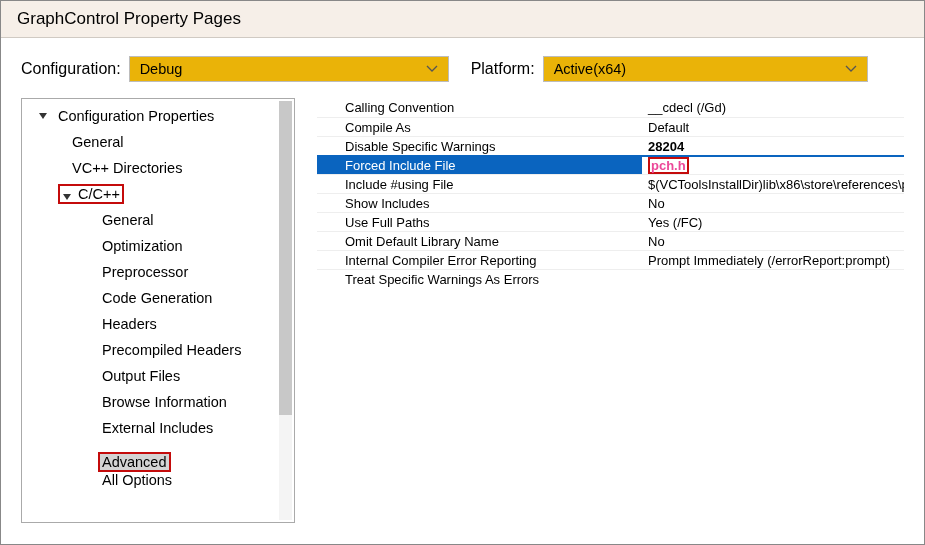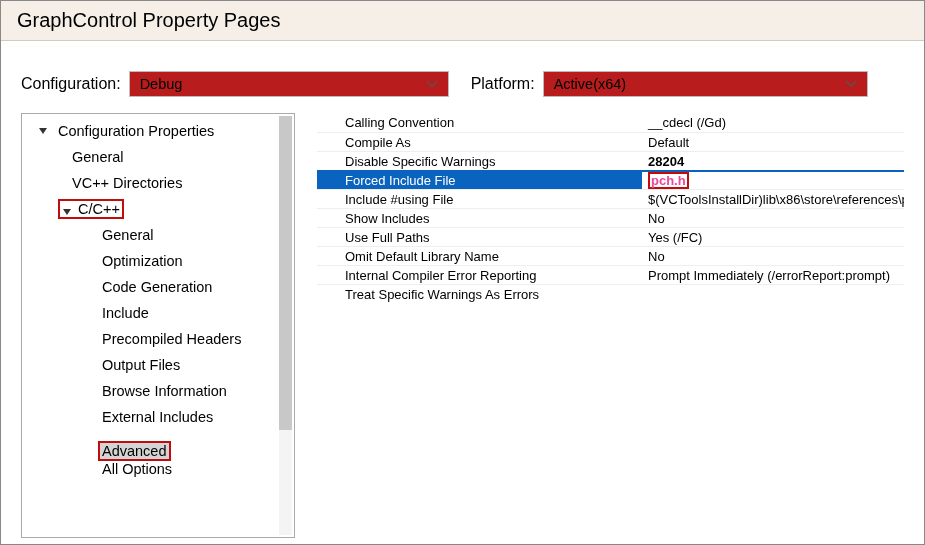--- a/index.html
+++ b/index.html
@@ -9,37 +9,36 @@
   background: #fff;
   width: 925px;
   height: 545px;
   overflow: hidden;
   border: 1px solid #888;
   position: relative;
 }
 .titlebar {
   background: #f6efe8;
   padding: 8px 16px;
-  font-size: 20px;
+  font-size: 17px;
   border-bottom: 1px solid #d0cac3;
 }
 .config-row {
   display: flex;
   align-items: center;
   padding: 18px 20px 16px 20px;
   gap: 8px;
-  margin-top: 12px;
 }
 .config-row label { font-size: 16px; }
 .select-wrap {
   display: flex;
   align-items: center;
   justify-content: space-between;
   border: 1px solid #bcbcbc;
-  background: #b91c1c;
+  background: #eab308;
   padding: 4px 10px;
   position: relative;
 }
 .select-wrap.config-sel { width: 320px; }
 .select-wrap.plat-sel { width: 325px; }
 .chevron {
   width: 12px; height: 12px;
   display: inline-flex;
   align-items: center;
   justify-content: center;
@@ -207,24 +206,27 @@
           </span>
         </div>
 
         <div class="tree-item indent-2">
           <span class="tree-label">General</span>
         </div>
         <div class="tree-item indent-2">
           <span class="tree-label">Optimization</span>
         </div>
         <div class="tree-item indent-2">
+          <span class="tree-label">Preprocessor</span>
+        </div>
+        <div class="tree-item indent-2">
           <span class="tree-label">Code Generation</span>
         </div>
         <div class="tree-item indent-2">
-          <span class="tree-label">Include</span>
+          <span class="tree-label">Headers</span>
         </div>
         <div class="tree-item indent-2">
           <span class="tree-label">Precompiled Headers</span>
         </div>
         <div class="tree-item indent-2">
           <span class="tree-label">Output Files</span>
         </div>
         <div class="tree-item indent-2">
           <span class="tree-label">Browse Information</span>
         </div>

